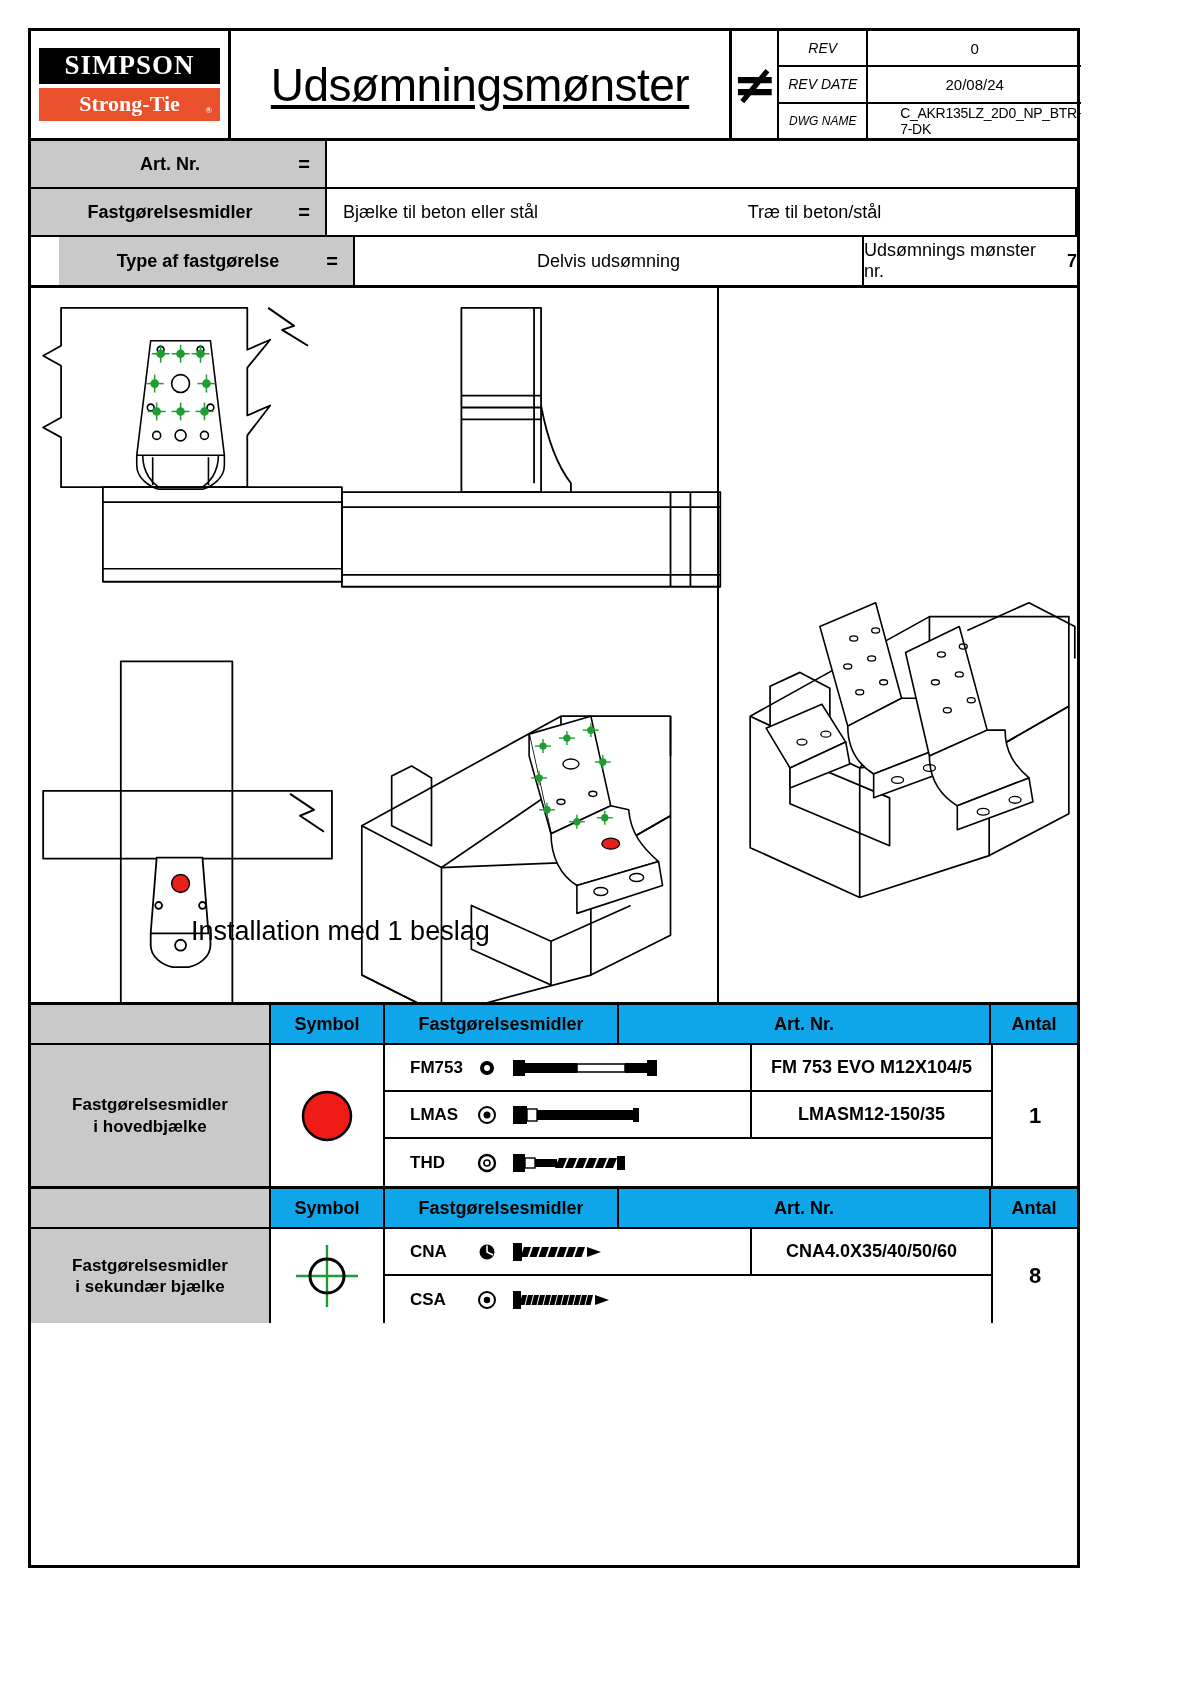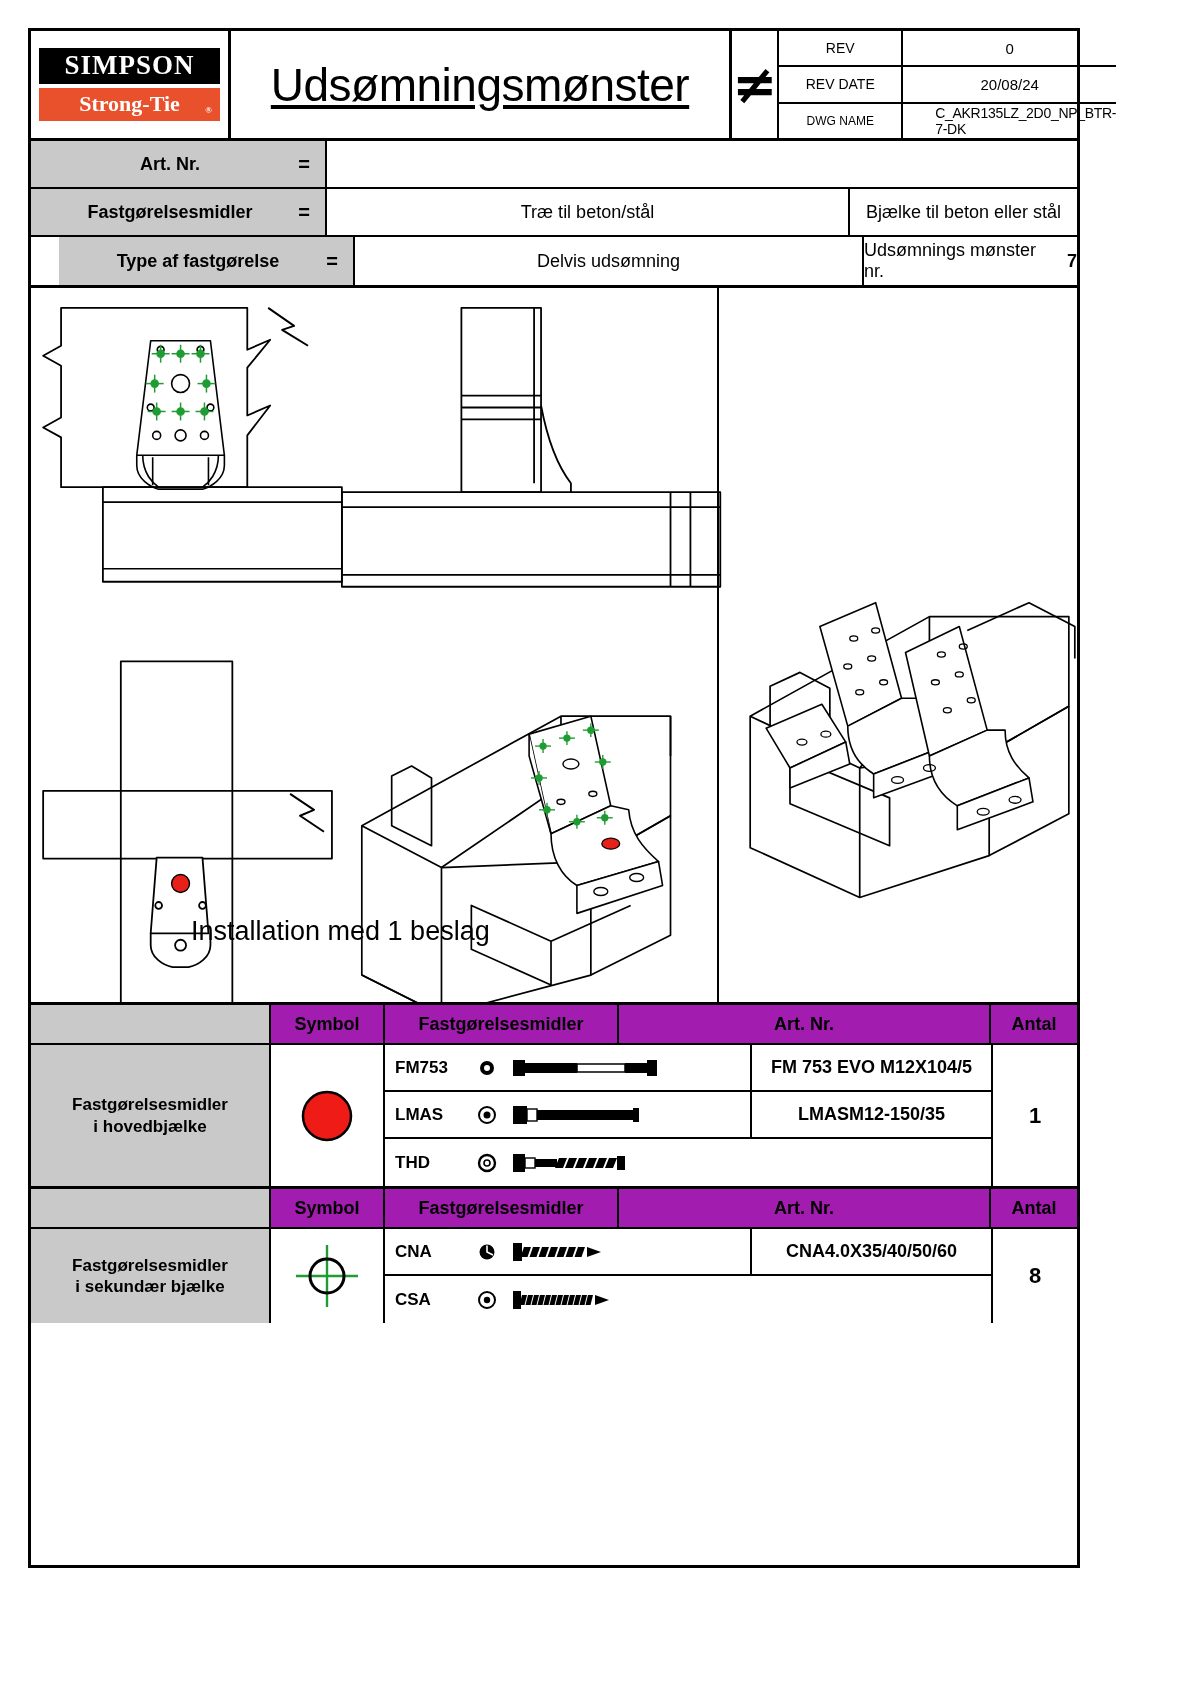--- a/index.html
+++ b/index.html
@@ -87,25 +87,26 @@
   }
   .rev-rows{flex:1;display:flex;flex-direction:column;}
   .rev-row{
     flex:1;
     display:flex;
     border-bottom:2px solid #000;
     box-sizing:border-box;
   }
   .rev-row:last-child{border-bottom:none;gap:32px;}
   .rev-row .lab{
-    width:124px;
+    width:89px;
     border-right:2px solid #000;
     display:flex;align-items:center;justify-content:center;
     font-size:14px;
     box-sizing:border-box;
+    font-style:italic;
   }
   .rev-row .val{
     flex:1;
     display:flex;align-items:center;justify-content:center;
     font-size:15px;
     box-sizing:border-box;
   }
   .rev-row.name .lab{font-size:12px;}
   .rev-row.name .val{font-size:14px;letter-spacing:-0.3px;}
 
@@ -160,21 +161,21 @@
   .cap2{left:700px;top:508px;}
   svg.art{position:absolute;left:0;top:0;width:100%;height:100%;}
 
   
   .ftab{border-bottom:3px solid #000;box-sizing:border-box;}
   .ftab:last-child{border-bottom:none;}
   .ft-head{
     display:flex;height:40px;
     border-bottom:2px solid #000;
     box-sizing:border-box;
-    background:#a21caf;
+    background:#0ea5e9;
     font-weight:bold;font-size:18px;
   }
   .ft-body{display:flex;}
   .c-group{
     width:240px;
     background:#c9c9c9;
     border-right:2px solid #000;
     box-sizing:border-box;
     display:flex;align-items:center;justify-content:center;
     text-align:center;
@@ -214,21 +215,21 @@
   .frow{
     display:flex;height:47px;
     border-bottom:2px solid #000;
     box-sizing:border-box;
   }
   .frow:last-child{border-bottom:none;}
   .fname{
     width:80px;
     font-weight:bold;font-size:17px;
     display:flex;align-items:center;
-    padding-left:10px;
+    padding-left:25px;
     box-sizing:border-box;
   }
   .fsym{width:44px;display:flex;align-items:center;justify-content:center;}
   .fpic{flex:1;display:flex;align-items:center;padding-left:2px;}
   .fartv{
     flex:1;
     display:flex;align-items:center;justify-content:center;
     font-weight:bold;font-size:18px;
     border-left:2px solid #000;
     box-sizing:border-box;
@@ -279,22 +280,22 @@
         <span class="txt">Art. Nr.</span>
         <span class="eq">=</span>
       </div>
     </div>
 
     <div class="spec-row">
       <div class="spec-lab">
         <span class="txt">Fastgørelsesmidler</span>
         <span class="eq">=</span>
       </div>
+      <div class="spec-val">Bjælke til beton eller stål</div>
       <div class="spec-val half">Træ til beton/stål</div>
-      <div class="spec-val">Bjælke til beton eller stål</div>
     </div>
 
     <div class="spec-row">
       <div class="spec-lab">
         <span class="txt">Type af fastgørelse</span>
         <span class="eq">=</span>
       </div>
       <div class="spec-val half">Delvis udsømning</div>
       <div class="spec-val">
         <span>Udsømnings mønster nr.</span>

